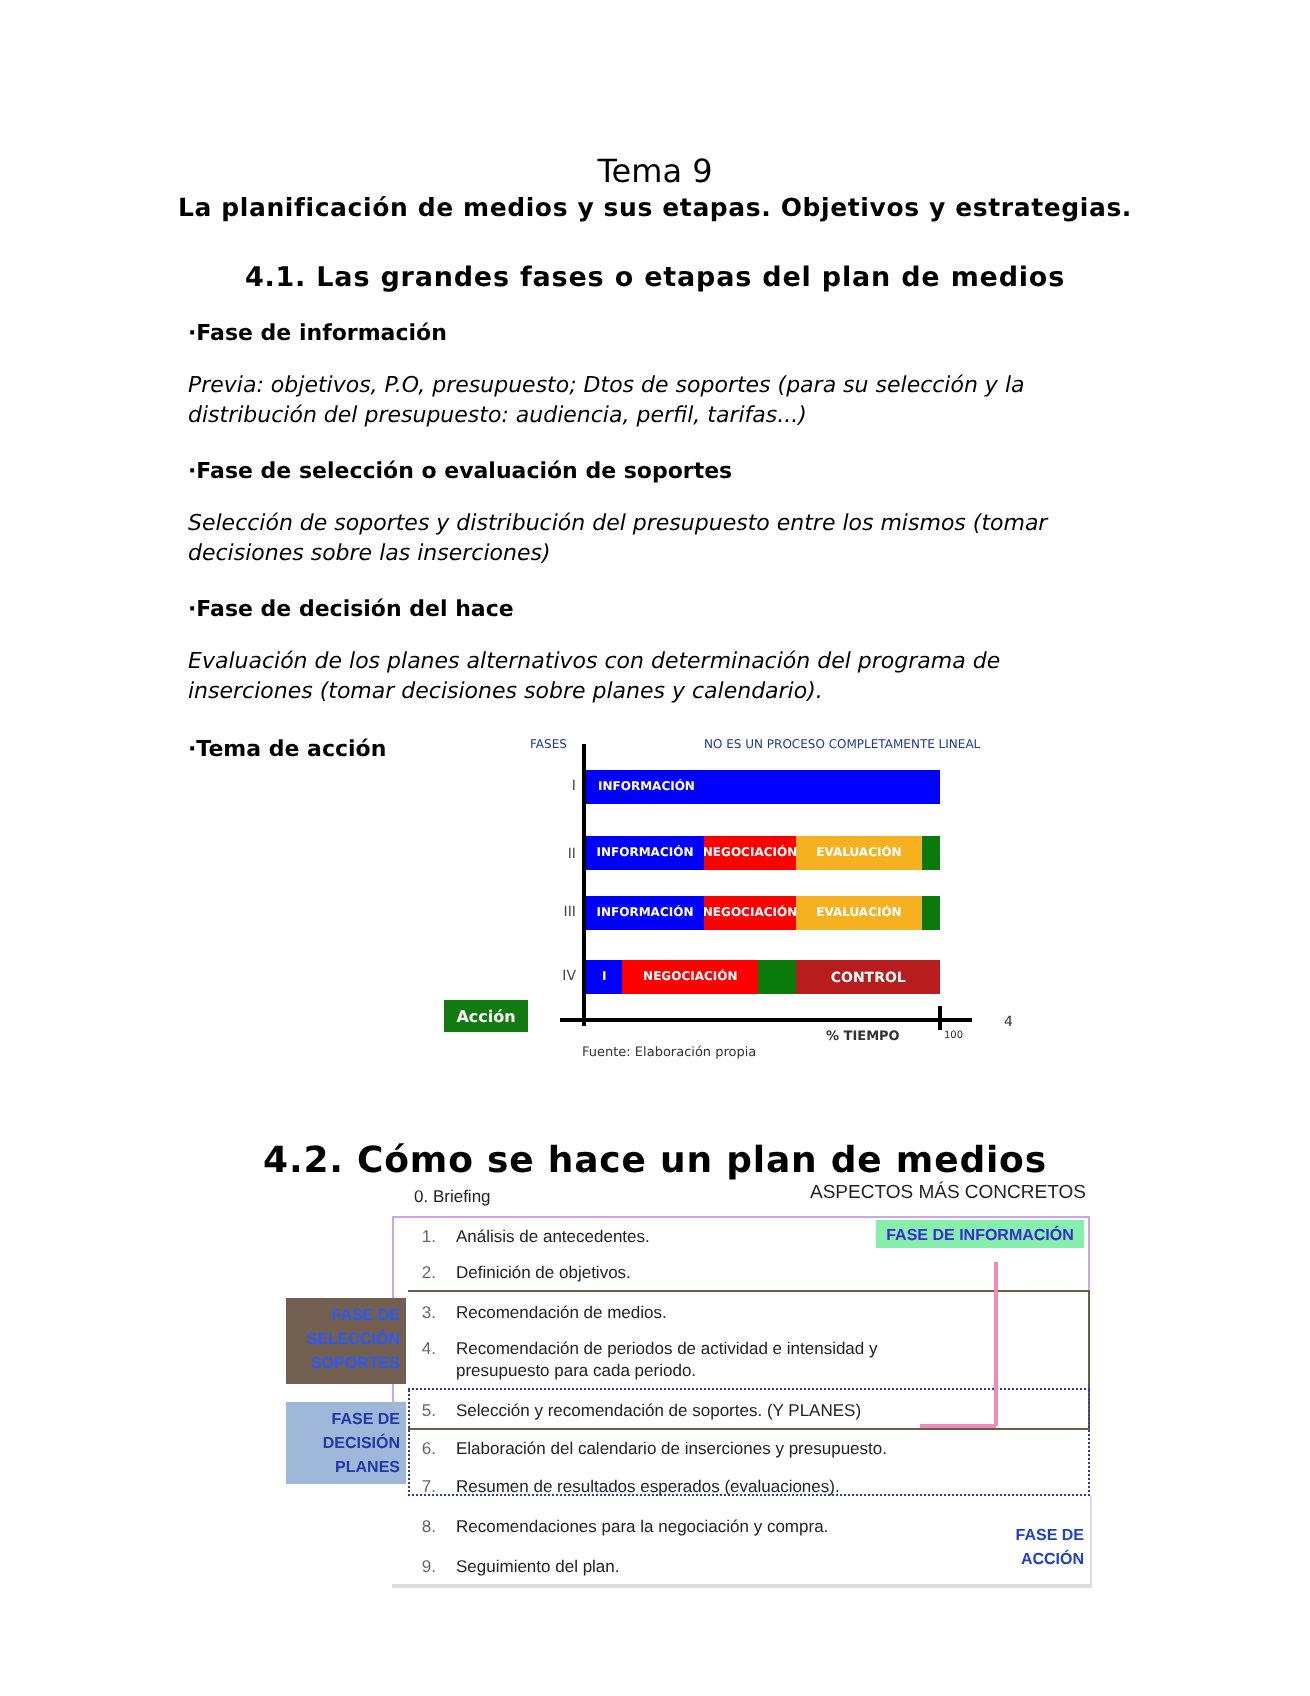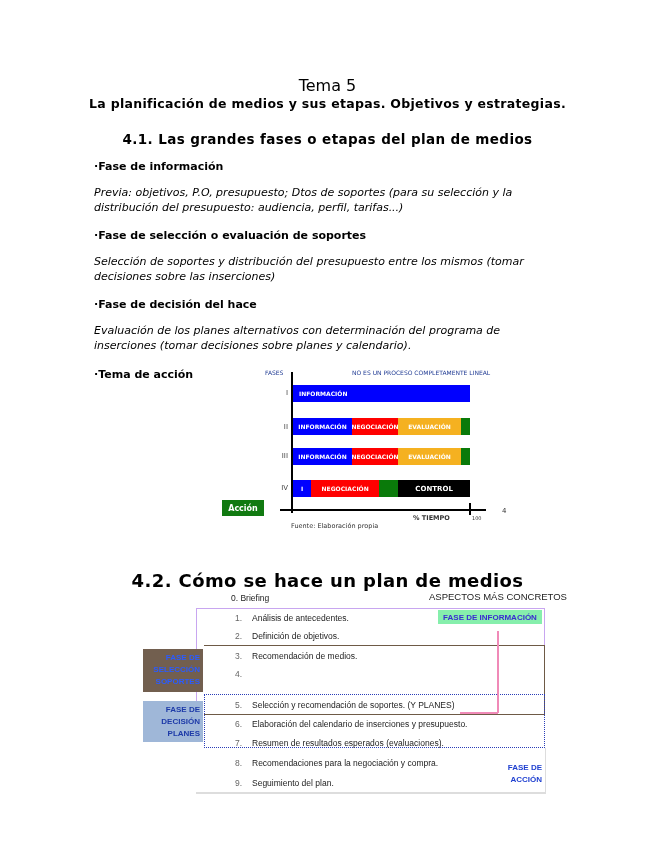--- a/index.html
+++ b/index.html
@@ -18,42 +18,42 @@
   .axis-x { left: 280px; top: 509px; width: 206px; height: 1.5px; background: #000; }
   .tick { left: 469px; top: 503px; width: 1.5px; height: 12px; background: #000; }
   .bar { position: absolute; height: 17px; display: flex; }
   .seg { height: 100%; color: #fff; font-size: 6px; font-weight: bold; display: flex; align-items: center; justify-content: center; white-space: nowrap; overflow: hidden; }
   .seg.left { justify-content: flex-start; padding-left: 6px; }
   .rowlabel { left: 276px; width: 12px; font-size: 7px; color: #444; text-align: right; }
   .chart-small { font-size: 6px; color: #1f3a93; }
   .accion-box { left: 222px; top: 500px; width: 42px; height: 16px; background: #117a11; color: #fff; font-size: 8px; font-weight: bold; display: flex; align-items: center; justify-content: center; }
 
   #sec2 { top: 570px; font-size: 18px; font-weight: bold; letter-spacing: 0.4px; text-align: center; }
-  .plan-text { font-family: "Liberation Sans", sans-serif; font-size: 8.5px; color: #222; margin-left: 24px; }
+  .plan-text { font-family: "Liberation Sans", sans-serif; font-size: 8.5px; color: #222; }
   .plan-row { position: absolute; left: 0; width: 348px; display: flex; }
   .plan-num { width: 32px; text-align: right; padding-right: 10px; color: #666; }
   .plan-lbl { flex: 1; line-height: 11px; }
   .box-info { left: 196px; top: 608px; width: 349px; height: 37px; border: 1.2px solid #c8a6f0; border-bottom: none; }
   .box-info-side { left: 544px; top: 608px; width: 1.2px; height: 104px; background: #c8a6f0; }
   .box-info-leftside { left: 196px; top: 608px; width: 1.2px; height: 104px; background: #c8a6f0; }
   .box-sel { left: 204px; top: 645px; width: 341px; height: 70px; border: 1.4px solid #6e5a46; border-left: none; }
   .box-dec { left: 204px; top: 694px; width: 341px; height: 54px; border: 1.2px dotted #2a3db8; border-left: none; }
   .box-dec-left { left: 204px; top: 694px; width: 0; height: 54px; border-left: 1.2px dotted #2a3db8; }
   .box-all { left: 196px; top: 748px; width: 350px; height: 46px; border-right: 1px solid #ddd; border-bottom: 2px solid #ddd; }
   .info-tag { left: 438px; top: 610px; width: 104px; height: 14px; background: #86efac; color: #3a2ad0; font-family: "Liberation Sans", sans-serif; font-size: 8px; font-weight: bold; display: flex; align-items: center; justify-content: center; }
   .pink-v { left: 497px; top: 631px; width: 1.5px; height: 82px; background: #f08ab8; }
   .pink-h { left: 460px; top: 712px; width: 38px; height: 1.5px; background: #f08ab8; }
   .sel-tag { left: 143px; top: 649px; width: 60px; height: 43px; background: #725f4f; color: #2a5bff; font-family: "Liberation Sans", sans-serif; font-size: 8px; font-weight: bold; text-align: right; padding: 3px 3px 0 0; line-height: 12px; }
   .dec-tag { left: 143px; top: 701px; width: 60px; height: 41px; background: #9fb7d8; color: #1d3aa8; font-family: "Liberation Sans", sans-serif; font-size: 8px; font-weight: bold; text-align: right; padding: 3px 3px 0 0; line-height: 12px; }
   .acc-tag { left: 490px; top: 762px; width: 52px; color: #1e3fd0; font-family: "Liberation Sans", sans-serif; font-size: 8px; font-weight: bold; text-align: right; line-height: 12px; }
 </style>
 </head>
 <body>
 
-<div class="abs center" id="title">Tema 5</div>
+<div class="abs center" id="title">Tema 9</div>
 <div class="abs center" id="subtitle">La planificación de medios y sus etapas. Objetivos y estrategias.</div>
 <div class="abs center" id="sec1">4.1. Las grandes fases o etapas del plan de medios</div>
 
 <div class="abs phase-h" style="top:160px">·Fase de información</div>
 <div class="abs phase-p" style="top:185px">Previa: objetivos, P.O, presupuesto; Dtos de soportes (para su selección y la distribución del presupuesto: audiencia, perfil, tarifas...)</div>
 <div class="abs phase-h" style="top:229px">·Fase de selección o evaluación de soportes</div>
 <div class="abs phase-p" style="top:254px">Selección de soportes y distribución del presupuesto entre los  mismos (tomar decisiones sobre las inserciones)</div>
 <div class="abs phase-h" style="top:298px">·Fase de decisión del hace</div>
 <div class="abs phase-p" style="top:323px">Evaluación de los planes alternativos con determinación del programa de inserciones (tomar decisiones sobre planes y calendario).</div>
 <div class="abs phase-h" style="top:368px">·Tema de acción</div>
@@ -81,21 +81,21 @@
 <div class="bar" style="left:293px; top:448px; width:177px;">
   <div class="seg" style="width:59px; background:#0000ff;">INFORMACIÓN</div>
   <div class="seg" style="width:46px; background:#ff0000;">NEGOCIACIÓN</div>
   <div class="seg" style="width:63px; background:#f5b120;">EVALUACIÓN</div>
   <div class="seg" style="width:9px; background:#0a7a0a;"></div>
 </div>
 <div class="bar" style="left:293px; top:480px; width:177px;">
   <div class="seg" style="width:19px; background:#0000ff;">I</div>
   <div class="seg" style="width:71px; background:#ff0000;">NEGOCIACIÓN</div>
   <div class="seg" style="width:20px; background:#0a7a0a;"></div>
-  <div class="seg" style="width:75px; background:#000000; font-size:7px;">CONTROL</div>
+  <div class="seg" style="width:75px; background:#b91c1c; font-size:7px;">CONTROL</div>
 </div>
 
 <div class="abs accion-box">Acción</div>
 <div class="abs" style="left:413px; top:514px; font-size:6.5px; font-weight:bold; color:#333;">% TIEMPO</div>
 <div class="abs" style="left:472px; top:515px; font-size:5px; color:#333;">100</div>
 <div class="abs" style="left:502px; top:507px; font-size:7px; color:#333;">4</div>
 <div class="abs" style="left:291px; top:522px; font-size:6.5px; color:#333;">Fuente: Elaboración propia</div>
 
 <div class="abs center" id="sec2">4.2. Cómo se hace un plan de medios</div>
 
@@ -122,20 +122,21 @@
 <div class="abs plan-text plan-row" style="left:196px; top:631px;">
   <span class="plan-num">2.</span>
   <span class="plan-lbl">Definición de objetivos.</span>
 </div>
 <div class="abs plan-text plan-row" style="left:196px; top:651px;">
   <span class="plan-num">3.</span>
   <span class="plan-lbl">Recomendación de medios.</span>
 </div>
 <div class="abs plan-text plan-row" style="left:196px; top:669px; width:290px;">
   <span class="plan-num">4.</span>
+  <span class="plan-lbl">Recomendación de periodos de actividad e intensidad y presupuesto para cada periodo.</span>
 </div>
 <div class="abs plan-text plan-row" style="left:196px; top:700px;">
   <span class="plan-num">5.</span>
   <span class="plan-lbl">Selección y recomendación de soportes. (Y PLANES)</span>
 </div>
 <div class="abs plan-text plan-row" style="left:196px; top:719px;">
   <span class="plan-num">6.</span>
   <span class="plan-lbl">Elaboración del calendario de inserciones y presupuesto.</span>
 </div>
 <div class="abs plan-text plan-row" style="left:196px; top:738px;">

